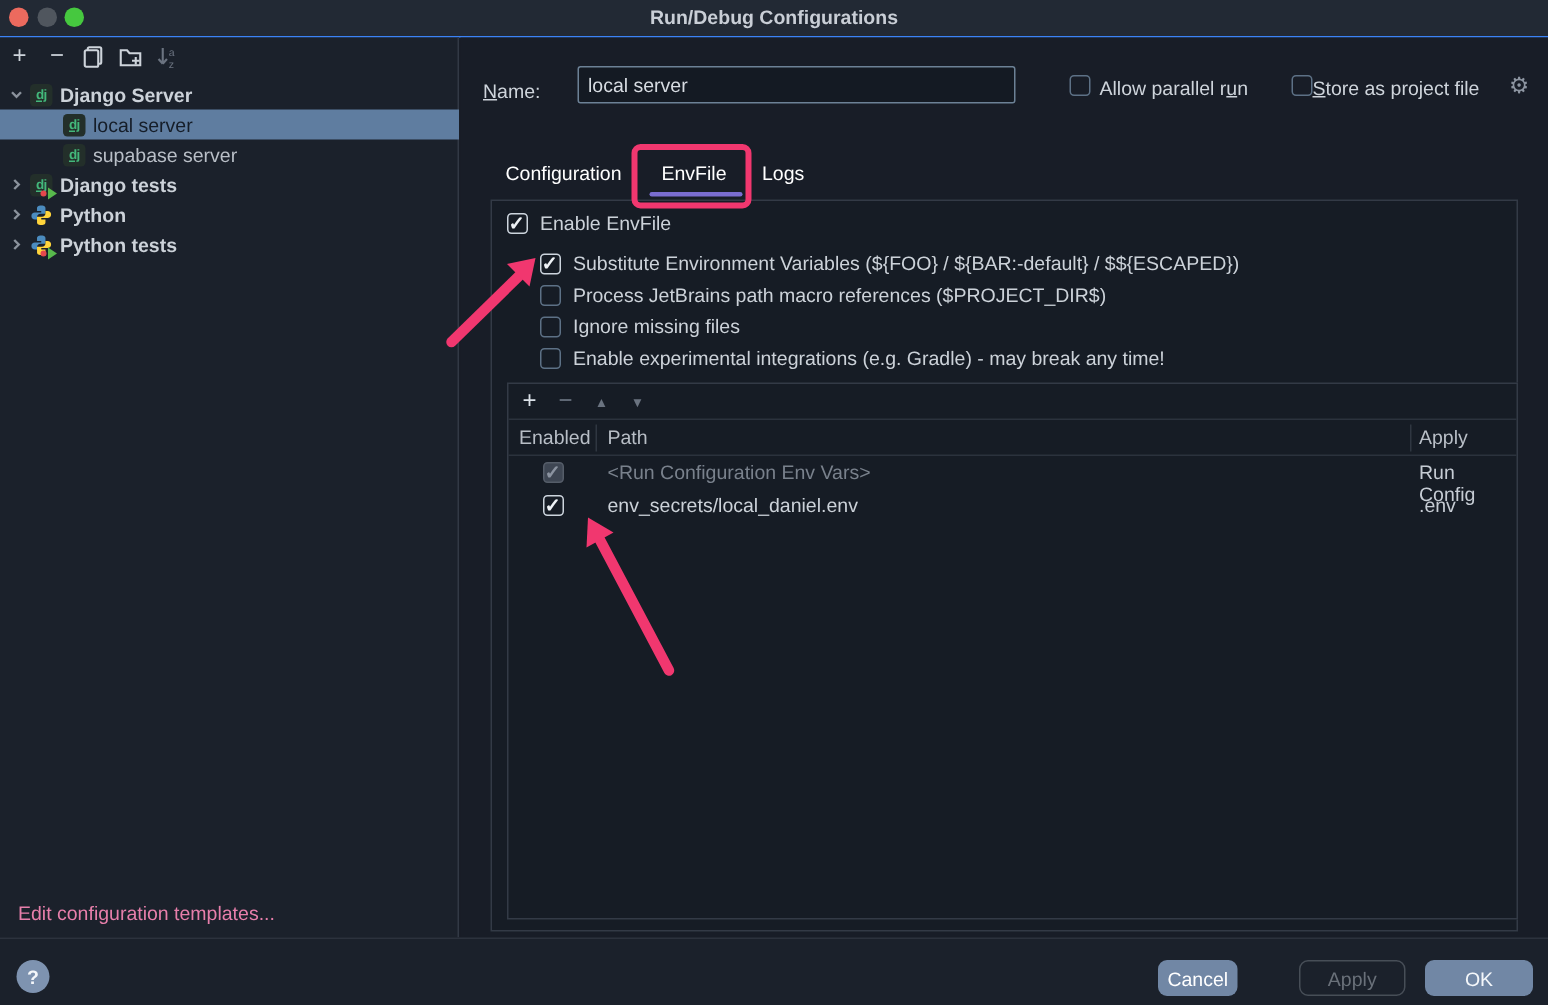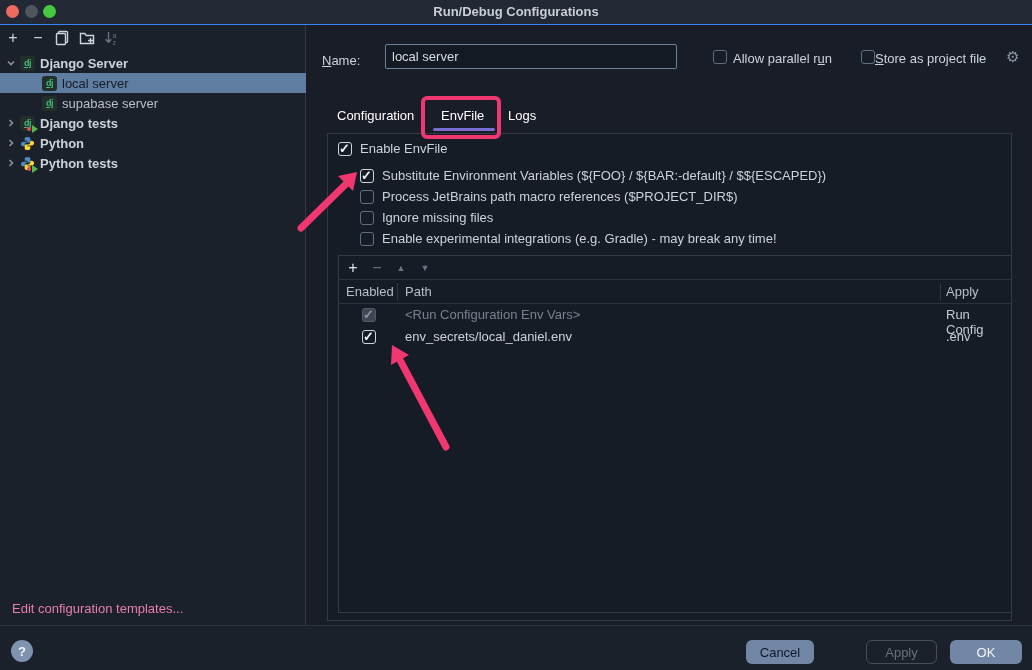--- a/index.html
+++ b/index.html
@@ -119,21 +119,21 @@
   .help {
     position:absolute; left:11px; top:14px; width:22px; height:22px; border-radius:50%;
     background:#7e93b0; color:#f4f7fa; font-weight:700; font-size:13px;
     display:flex; align-items:center; justify-content:center; cursor:pointer;
   }
   .btn {
     position:absolute; top:14px; height:24px; border-radius:6px; font-size:13px;
     display:flex; align-items:center; justify-content:center; cursor:pointer;
     font-family:"Liberation Sans",sans-serif;
   }
-  .btn.cancel { left:746px; width:68px; background:#7187a5; color:#0f172a; }
+  .btn.cancel { left:772px; width:53px; background:#7187a5; color:#ffffff; }
   .btn.apply  { left:866px; width:71px; background:transparent; border:1px solid #474e57; color:#697079; }
   .btn.ok     { left:950px; width:72px; background:#7187a5; color:#f4f7fa; }
   
   .annot-rect {
     position:absolute; left:421px; top:96px; width:80px; height:43px;
     border:4px solid #f1376f; border-radius:6px; pointer-events:none; z-index:40;
   }
   .overlay { position:absolute; left:0; top:0; pointer-events:none; z-index:41; }
   svg { display:block; }
 </style>

